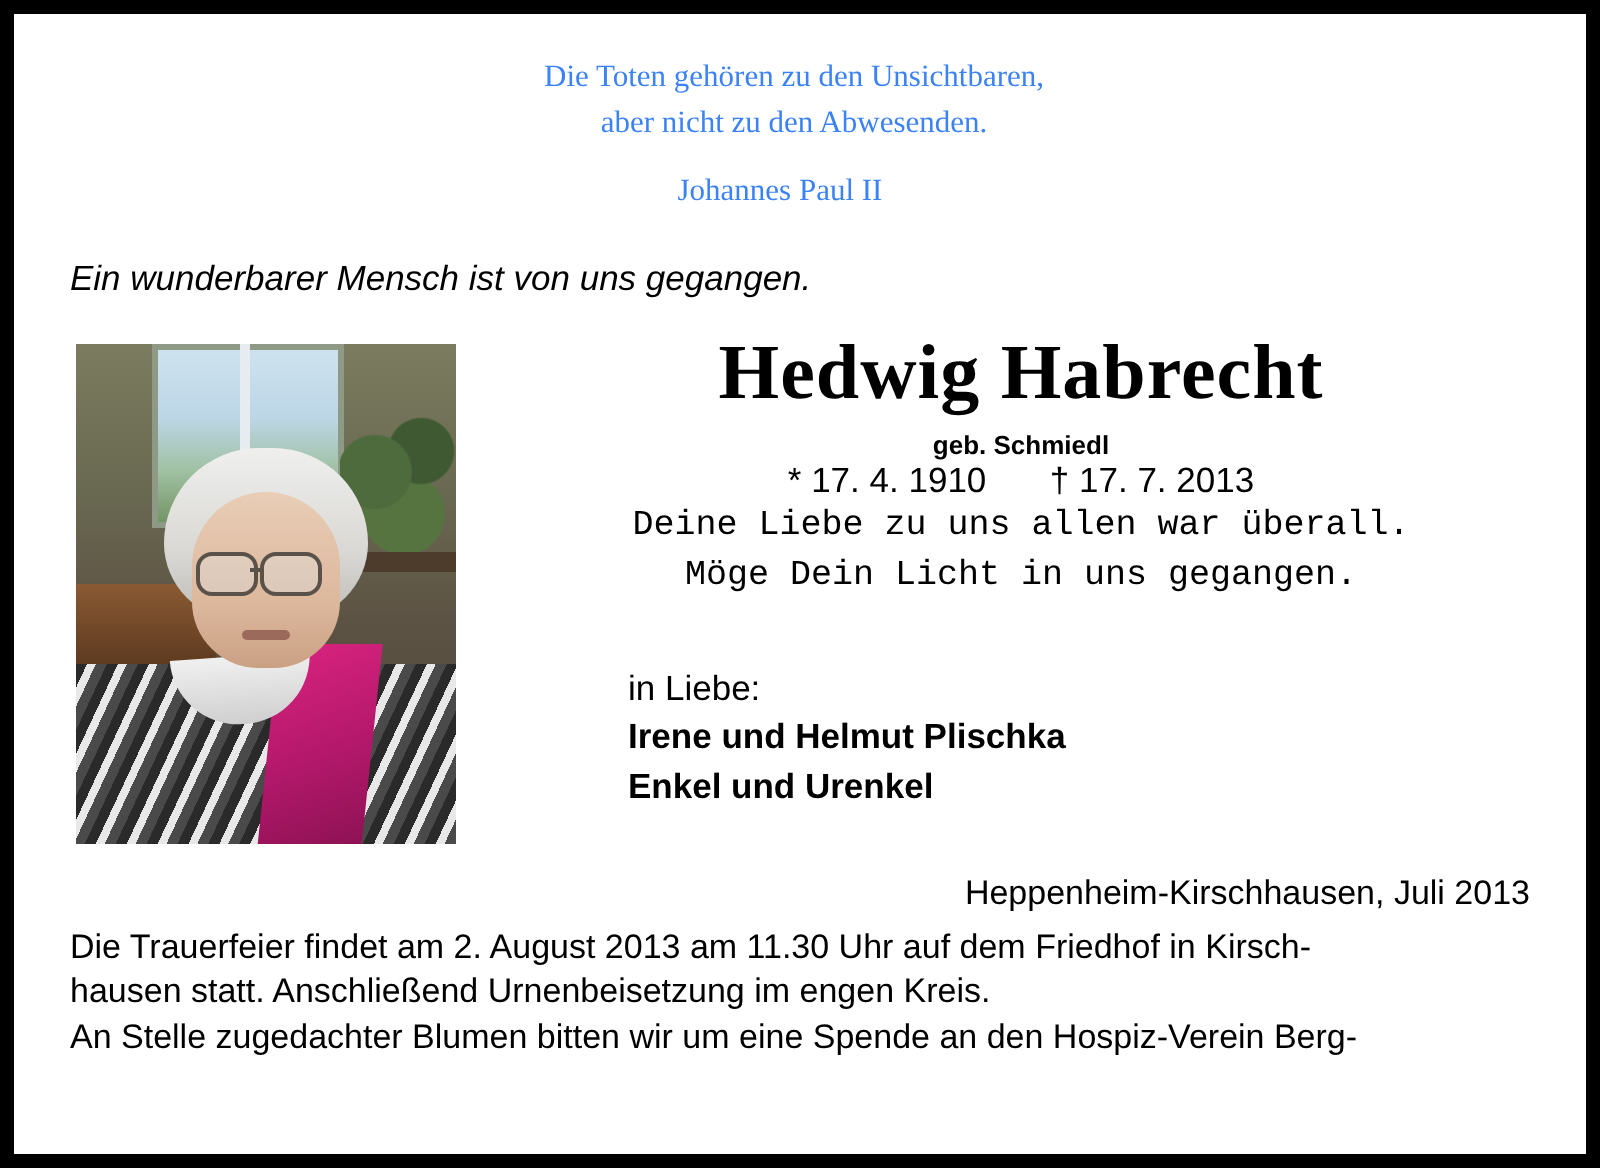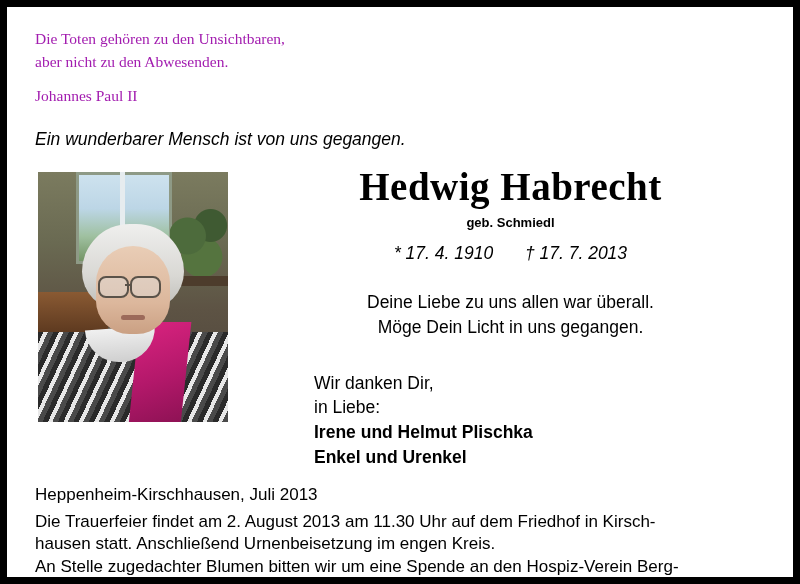--- a/index.html
+++ b/index.html
@@ -27,25 +27,25 @@
     position: relative;
     box-sizing: border-box;
     width: 100%;
     height: 100%;
     background: #ffffff;
     padding: 18px 28px 10px 28px;
   }
 
   
   .epigraph {
-    text-align: left;
+    text-align: center;
     font-family: "Liberation Serif", serif;
     font-size: 15.5px;
     line-height: 1.5;
-    color: #a21caf;
+    color: #3b82f6;
     margin: 2px 6px 0 0;
   }
   .epigraph .line { display: block; }
   .epigraph .author {
     display: block;
     margin-top: 10px;
     margin-right: 14px;
   }
 
   
@@ -173,49 +173,47 @@
   }
   .maiden {
     font-family: "Liberation Sans", sans-serif;
     font-weight: bold;
     font-size: 13px;
     margin-top: 6px;
   }
   .dates {
     font-family: "Liberation Sans", sans-serif;
     font-size: 17.5px;
-    margin-top: 13px;
-    font-style: italic;
+    margin-top: 0;
   }
   .dates .gap { display: inline-block; width: 22px; }
   .verse {
-    font-family: Liberation Sans, sans-serif;
+    font-family: Liberation Mono, monospace;
     font-size: 17.5px;
     line-height: 1.45;
-    margin-top: 26px;
   }
   .thanks {
     margin-top: 30px;
     text-align: left;
     padding-left: 58px;
     font-family: "Liberation Sans", sans-serif;
     font-size: 17.5px;
     line-height: 1.42;
   }
   .thanks .bold { font-weight: bold; }
 
   
   .footer {
     margin-top: 14px;
     font-family: "Liberation Sans", sans-serif;
     font-size: 17px;
     line-height: 1.34;
     color: #000;
   }
-  .footer .place { margin-bottom: 4px; }
+  .footer .place { margin-bottom: 4px; text-align: right; }
   .footer p { margin: 0; }
 </style>
 </head>
 <body>
 
 <div class="obituary">
   <div class="inner">
 
     <div class="epigraph">
       <span class="line">Die Toten gehören zu den Unsichtbaren,</span>
@@ -252,21 +250,20 @@
         <div class="dates">
           <span>* 17. 4. 1910</span>
           <span class="gap"></span>
           <span>† 17. 7. 2013</span>
         </div>
         <div class="verse">
           <div>Deine Liebe zu uns allen war überall.</div>
           <div>Möge Dein Licht in uns gegangen.</div>
         </div>
         <div class="thanks">
-          <div>Wir danken Dir,</div>
           <div>in Liebe:</div>
           <div class="bold">Irene und Helmut Plischka</div>
           <div class="bold">Enkel und Urenkel</div>
         </div>
       </div>
 
     </div>
 
     <div class="footer">
       <p class="place">Heppenheim-Kirschhausen, Juli 2013</p>

